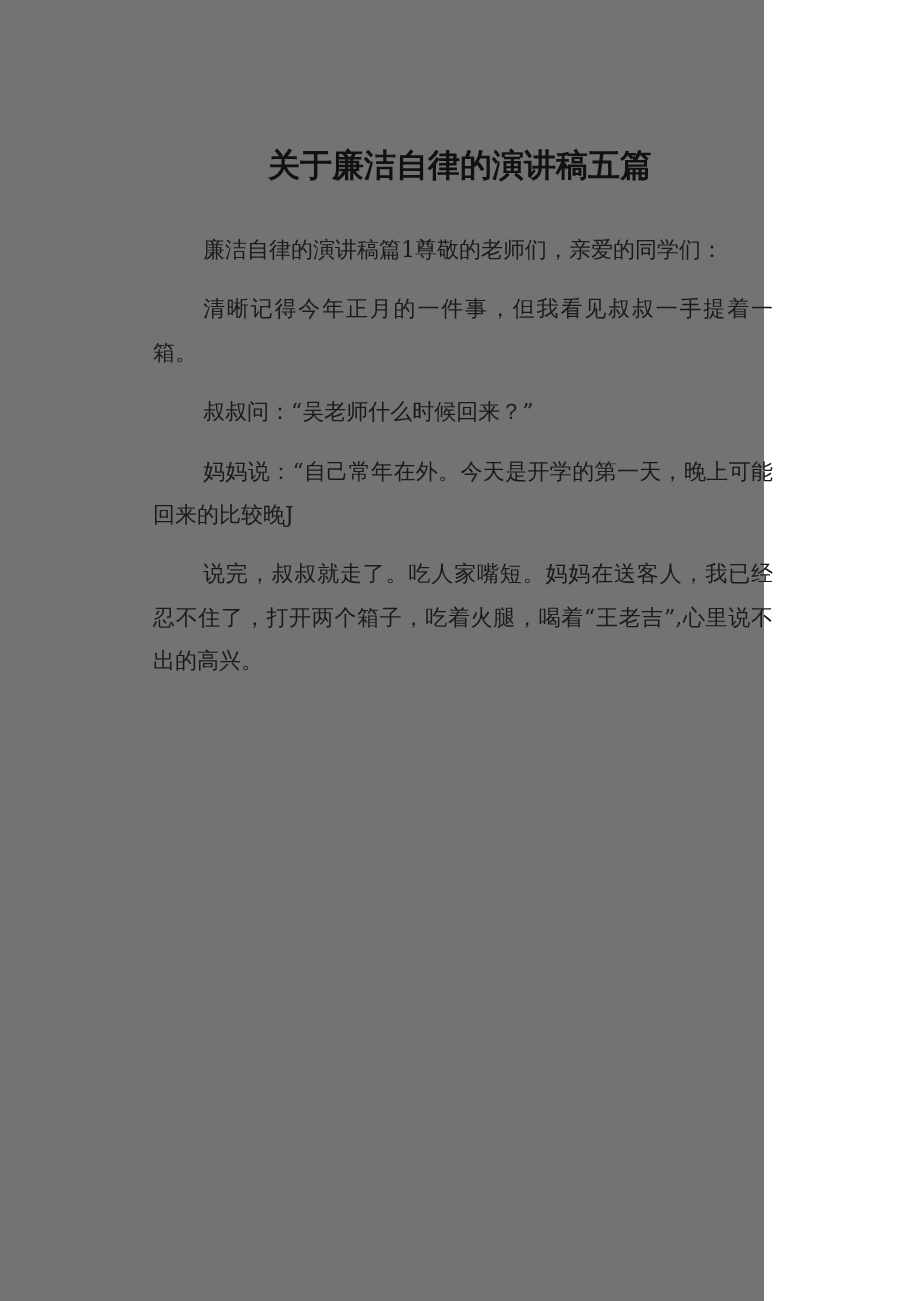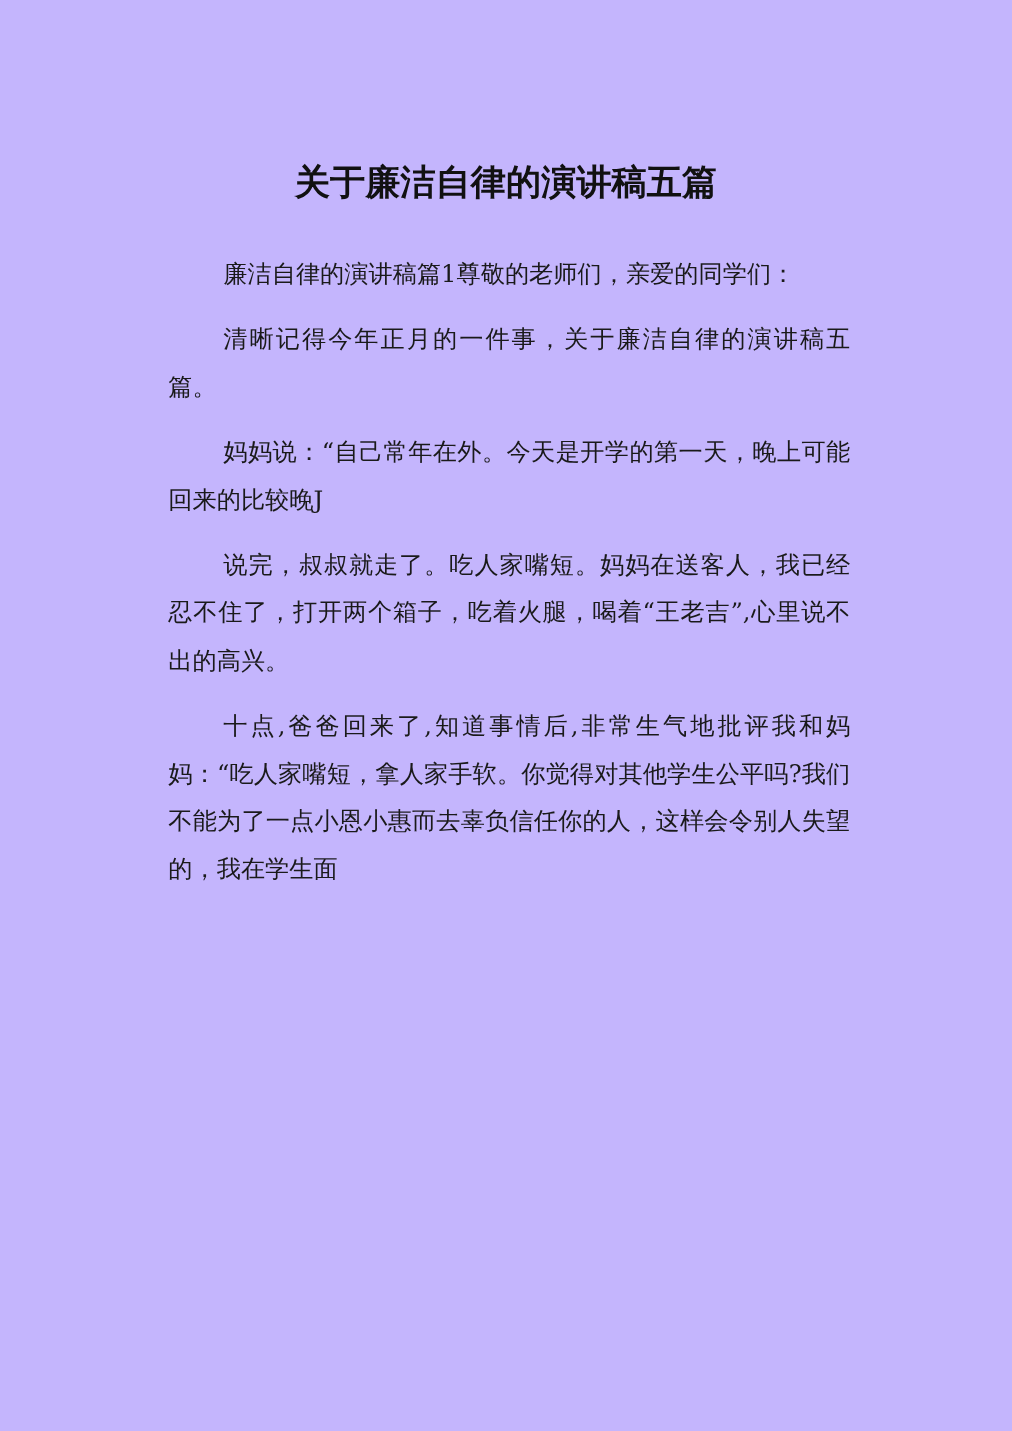--- a/index.html
+++ b/index.html
@@ -11,23 +11,23 @@
       width: 920px;
       height: 1301px;
       position: relative;
       overflow: hidden;
       color: #111111;
     }
     .page {
       position: absolute;
       left: 0;
       top: 0;
-      width: 920px;
+      width: 764px;
       height: 1301px;
-      background: #c4b5fd;
+      background: #737373;
     }
     .title {
       position: absolute;
       left: 0;
       top: 122px;
       width: 920px;
       text-align: center;
       font-family: "DejaVu Sans", "Liberation Sans", sans-serif;
       font-size: 32px;
       line-height: 44px;
@@ -54,18 +54,18 @@
     }
   </style>
 </head>
 <body>
 
 <div class="page">
   <h1 class="title">关于廉洁自律的演讲稿五篇</h1>
 
   <div class="body-text">
     <p class="para">廉洁自律的演讲稿篇1尊敬的老师们，亲爱的同学们：</p>
-    <p class="para">清晰记得今年正月的一件事，关于廉洁自律的演讲稿五篇。</p>
+    <p class="para">清晰记得今年正月的一件事，但我看见叔叔一手提着一箱。</p>
+    <p class="para">叔叔问：“吴老师什么时候回来？”</p>
     <p class="para">妈妈说：“自己常年在外。今天是开学的第一天，晚上可能回来的比较晚J</p>
     <p class="para">说完，叔叔就走了。吃人家嘴短。妈妈在送客人，我已经忍不住了，打开两个箱子，吃着火腿，喝着“王老吉”,心里说不出的高兴。</p>
-    <p class="para">十点,爸爸回来了,知道事情后,非常生气地批评我和妈妈：“吃人家嘴短，拿人家手软。你觉得对其他学生公平吗?我们不能为了一点小恩小惠而去辜负信任你的人，这样会令别人失望的，我在学生面</p>
   </div>
 </div>
 
 </body></html>

